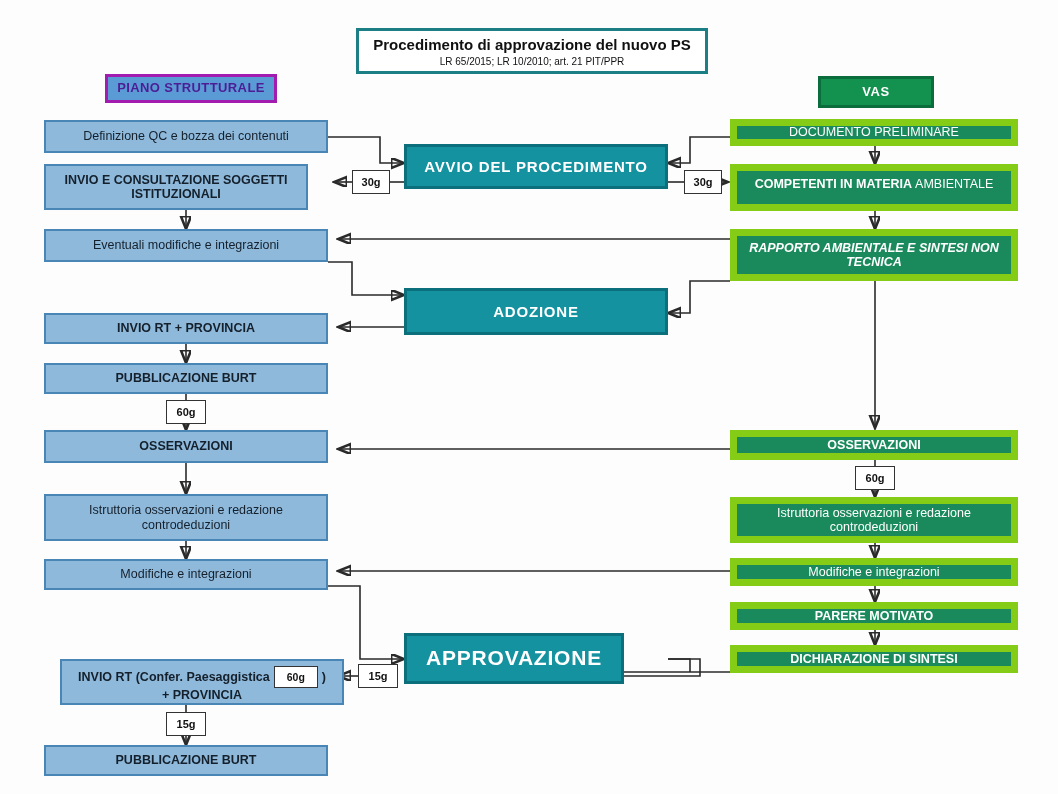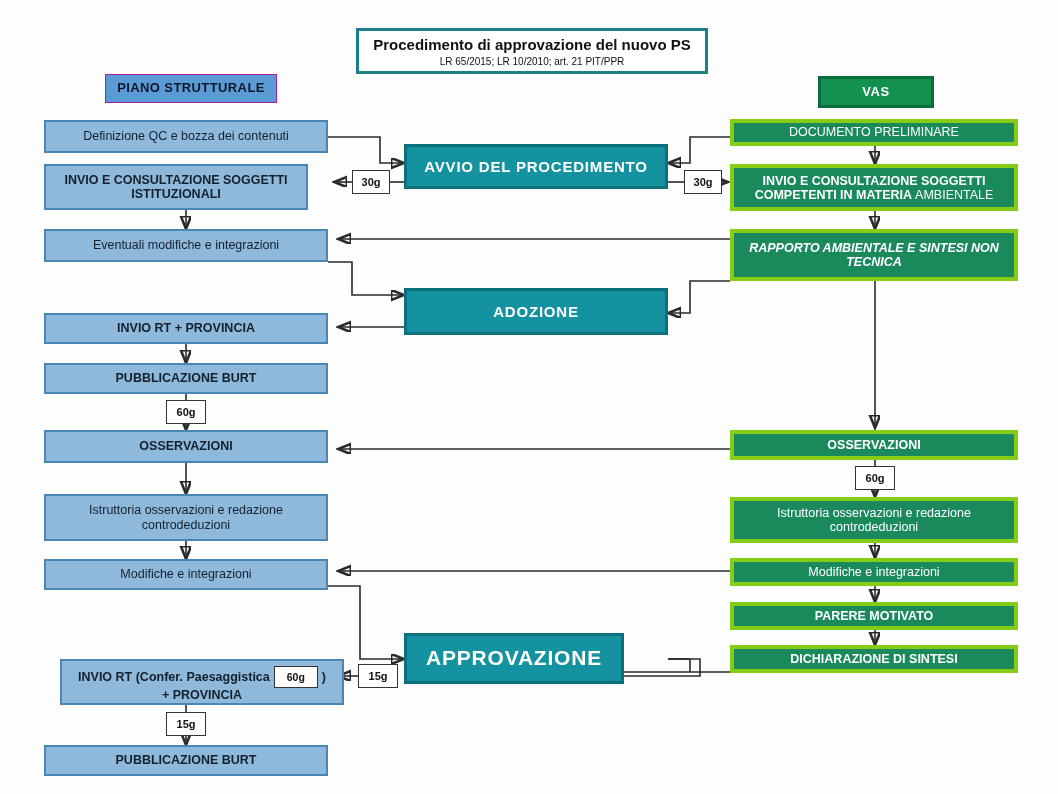--- a/index.html
+++ b/index.html
@@ -4,25 +4,25 @@
 <style>
   html,body{margin:0;padding:0;background:#ffffff;}
   body{font-family:"Liberation Sans",sans-serif;}
   #canvas{position:relative;width:1058px;height:794px;background:#fdfdfd;overflow:hidden;}
 
   .box{position:absolute;box-sizing:border-box;display:flex;align-items:center;justify-content:center;
        text-align:center;line-height:1.15;}
 
   
   .blue{background:#8fb9db;border:2px solid #4a86b5;color:#14202c;}
-  .blue.hdr{background:#5b9bd5;border:1px solid #a21caf;color:#0f172a;font-weight:bold;letter-spacing:.4px;}
+  .blue.hdr{background:#5b9bd5;border:3px solid #a21caf;color:#4c1d95;font-weight:bold;letter-spacing:.4px;}
   .blue.bold{font-weight:bold;}
 
   
-  .green{background:#1a8a5d;border:4px solid #84cc16;color:#ffffff;}
+  .green{background:#1a8a5d;border:7px solid #84cc16;color:#ffffff;}
   .green.hdr{background:#13914f;border:3px solid #0b6d3b;font-weight:bold;letter-spacing:.6px;}
   .green.bold{font-weight:bold;}
   .green .light{font-weight:normal;}
 
   
   .teal{background:#1492a0;border:3px solid #0c6f7c;color:#ffffff;font-weight:bold;letter-spacing:.8px;}
 
   
   .title{position:absolute;box-sizing:border-box;background:#ffffff;border:3px solid #1c7f86;
          display:flex;flex-direction:column;align-items:center;justify-content:center;color:#111;}
@@ -142,21 +142,20 @@
       <span>)</span>
     </div>
     <div style="text-align:center;">+ PROVINCIA</div>
   </div>
 
   <div class="box blue bold" style="left:44px;top:745px;width:284px;height:31px;font-size:12.5px;">PUBBLICAZIONE BURT</div>
 
   <div class="box green" style="left:730px;top:119px;width:288px;height:27px;font-size:12.5px;">DOCUMENTO PRELIMINARE</div>
 
   <div class="box green bold" style="left:730px;top:164px;width:288px;height:47px;font-size:12.5px;display:block;padding-top:6px;">
-    <div>INVIO E CONSULTAZIONE SOGGETTI</div>
     <div>
       <span>COMPETENTI IN MATERIA </span><span class="light">AMBIENTALE</span>
     </div>
   </div>
 
   <div class="box green bold" style="left:730px;top:229px;width:288px;height:52px;font-size:12.5px;padding:0 8px;font-style:italic;">RAPPORTO AMBIENTALE E SINTESI NON TECNICA</div>
 
   <div class="box green bold" style="left:730px;top:430px;width:288px;height:30px;font-size:12.5px;">OSSERVAZIONI</div>
 
   <div class="box green" style="left:730px;top:497px;width:288px;height:46px;font-size:12.5px;padding:0 8px;">Istruttoria osservazioni e redazione controdeduzioni</div>

